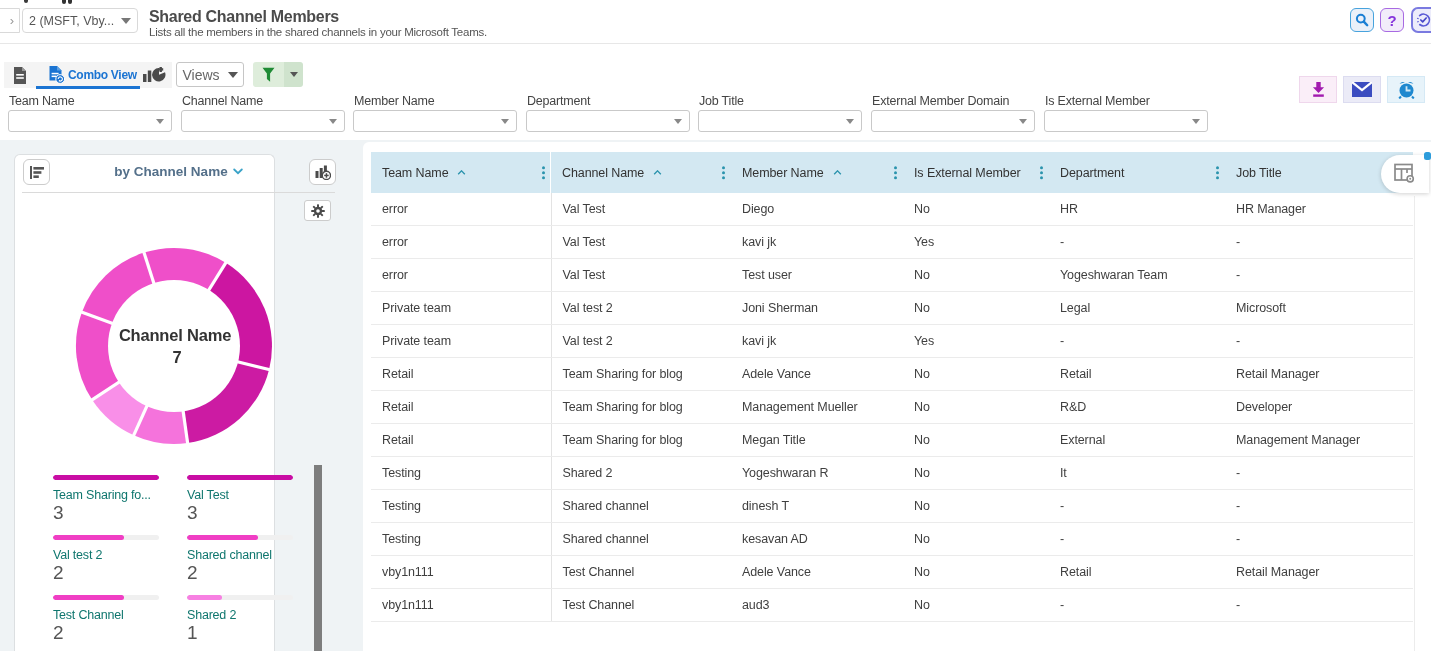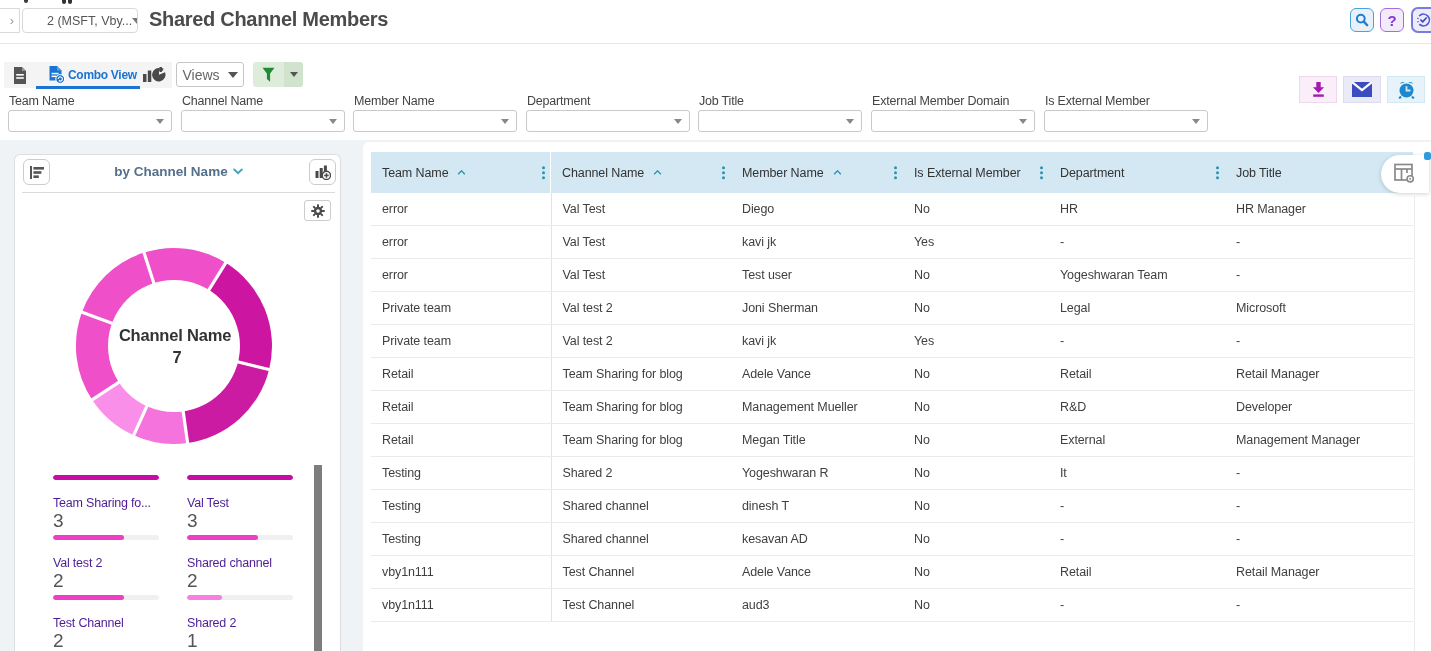--- a/index.html
+++ b/index.html
@@ -8,24 +8,24 @@
   #root { position:relative; width:1431px; height:651px; background:#fff; }
   .abs { position:absolute; }
 
   
   .hdr-sep { left:0; top:43px; width:1431px; height:1px; background:#e7e7e7; }
   .nav-left { left:-8px; top:8px; width:28px; height:25px; border:1px solid #d9d9d9;
     border-radius:4px 0 0 4px; background:#fff; color:#999; font-size:13px;
     display:flex; align-items:center; justify-content:flex-end; padding-right:5px; }
   .nav-dd { left:22px; top:8px; width:116px; height:25px; border:1px solid #d9d9d9;
     border-radius:4px; background:#fff; color:#555; font-size:12.5px;
-    display:flex; align-items:center; padding:0 24px; white-space:nowrap; overflow:hidden; }
+    display:flex; align-items:center; padding:0 6px; white-space:nowrap; overflow:hidden; }
   .nav-dd .car { margin-left:auto; width:0; height:0; border-left:5px solid transparent;
     border-right:5px solid transparent; border-top:6px solid #777; }
-  .title { left:149px; top:8px; font-size:20px; font-weight:bold; color:#4b4b4b; letter-spacing:-0.3px; }
+  .title { left:149px; top:8px; font-size:16px; font-weight:bold; color:#4b4b4b; letter-spacing:-0.3px; }
   .subtitle { left:149px; top:26px; font-size:11.5px; color:#555; letter-spacing:-0.25px; }
 
   .sqbtn { width:24px; height:24px; border-radius:6px; border:1.5px solid;
     display:flex; align-items:center; justify-content:center; }
 
   
   .tabgroup { left:4px; top:62px; width:168px; height:26px; background:#f4f4f4; }
   .tab-underline { left:36px; top:86px; width:104px; height:3px; background:#1b74d2; }
   .combotext { color:#1b74d2; font-size:12px; font-weight:bold; letter-spacing:-0.3px; }
   .viewsbtn { left:176px; top:62px; width:68px; height:25px; border:1px solid #c6c6c6;
@@ -47,40 +47,40 @@
   
   .flabel { top:94px; font-size:12.5px; color:#444; letter-spacing:-0.2px; }
   .finput { top:110px; width:164px; height:22px; border:1px solid #c9c9c9;
     border-radius:3px; background:#fff; display:flex; align-items:center; }
   .finput .car { margin-left:auto; margin-right:7px; width:0; height:0;
     border-left:4.5px solid transparent; border-right:4.5px solid transparent;
     border-top:5.5px solid #888; }
 
   
   .content-bg { left:0; top:140px; width:1431px; height:511px; background:#eff3f5; }
-  .leftcard { left:14px; top:154px; width:327px; height:497px; background:#fff;
+  .leftcard { left:14px; top:154px; width:261px; height:497px; background:#fff;
     border:1px solid #dcdfe1; border-radius:6px 6px 0 0; border-bottom:none; }
   .tablecard { left:363px; top:142px; width:1068px; height:509px; background:#fff;
     border-radius:6px 0 0 0; }
 
   
   .lc-iconbtn { width:27px; height:26px; border:1px solid #ccc; border-radius:6px;
     background:#fff; display:flex; align-items:center; justify-content:center; }
   .lc-title { left:0; top:9px; width:327px; display:flex; align-items:center;
     justify-content:center; gap:5px; font-size:13.5px; font-weight:bold; color:#54708a; }
   .lc-sep { left:7px; top:37px; width:313px; height:1px; background:#dadada; }
   .gearbtn { left:289px; top:45px; width:27px; height:21px; border:1px solid #ccc;
     border-radius:3px; background:#fff; display:flex; align-items:center;
     justify-content:center; color:#555; font-size:14px; }
 
   
   .leg-item { width:106px; }
   .leg-bar { height:4.5px; border-radius:2.5px; background:#f0f0f0; overflow:hidden; }
   .leg-bar > div { height:100%; border-radius:2.5px; }
-  .leg-name { font-size:12.5px; color:#4c1d95; margin-top:16px; white-space:nowrap; letter-spacing:-0.2px; }
+  .leg-name { font-size:12.5px; color:#0f766e; margin-top:8px; white-space:nowrap; letter-spacing:-0.2px; }
   .leg-val { font-size:19px; color:#555; margin-top:0; }
   .lc-scroll { left:299px; top:310px; width:8px; height:187px; background:#7d7d7d; }
 
   
   table.grid { border-collapse:collapse; table-layout:fixed; width:1042px;
     font-size:12.5px; color:#3f3f3f; letter-spacing:-0.1px; }
   table.grid th { background:#d3e8f2; height:41px; font-weight:normal;
     text-align:left; padding:0 0 0 11px; color:#333; position:relative; }
   table.grid td { height:32.94px; padding:0 0 0 11px; border-bottom:1px solid #ebebeb;
     background:#fff; overflow:hidden; white-space:nowrap; }
@@ -104,20 +104,21 @@
   <div class="abs" style="left:24px;top:0;width:4px;height:2.5px;background:#3a3a3a;border-radius:0 0 2px 2px;"></div>
   <div class="abs" style="left:62px;top:0;width:3.5px;height:3.5px;background:#333;border-radius:0 0 2px 2px;"></div>
   <div class="abs" style="left:67.5px;top:0;width:4px;height:3.5px;background:#333;border-radius:0 0 2px 2px;"></div>
 
   <div class="abs nav-left">›</div>
   <div class="abs nav-dd">
       <span>2 (MSFT, Vby...</span>
       <span class="car"></span>
     </div>
   <div class="abs title">Shared Channel Members</div>
+  <div class="abs subtitle">Lists all the members in the shared channels in your Microsoft Teams.</div>
   <div class="abs hdr-sep"></div>
 
   <div class="abs sqbtn" style="left:1350px;top:8px;border-color:#47a3dd;background:#eaf0f9;">
     <svg width="14" height="14" viewBox="0 0 14 14">
         <circle cx="5.8" cy="5.6" r="3.9" fill="none" stroke="#1a7fd4" stroke-width="2"></circle>
         <line x1="8.8" y1="8.6" x2="12.2" y2="12.2" stroke="#1a7fd4" stroke-width="2.4" stroke-linecap="round"></line>
       </svg>
   </div>
   <div class="abs sqbtn" style="left:1380px;top:8px;border-color:#a86ae2;background:#f2ecfa;color:#8633dc;font-size:15px;font-weight:bold;">?</div>
   <div class="abs" style="left:1411px;top:7px;width:20px;height:26px;border:2px solid #7a7ae0;border-right:none;border-radius:7px 0 0 7px;background:#ececfb;display:flex;align-items:center;">

